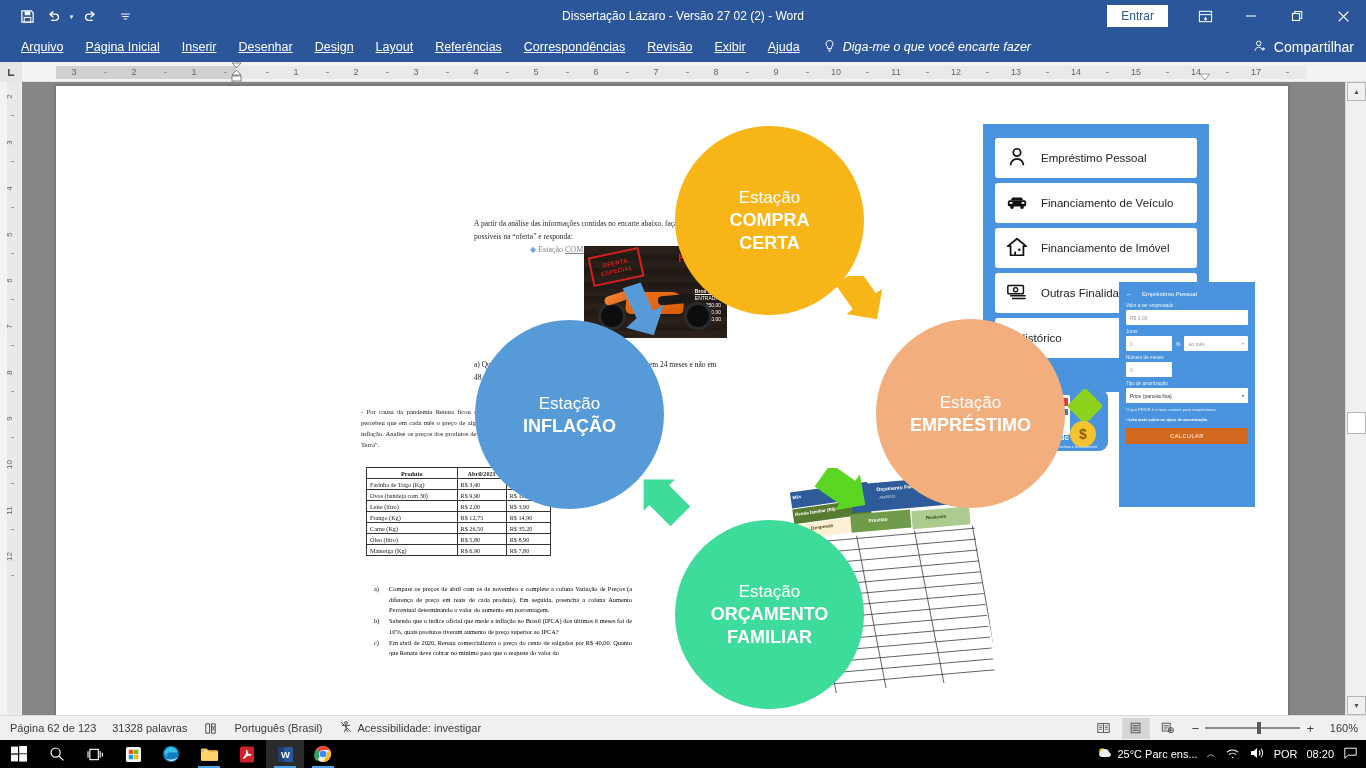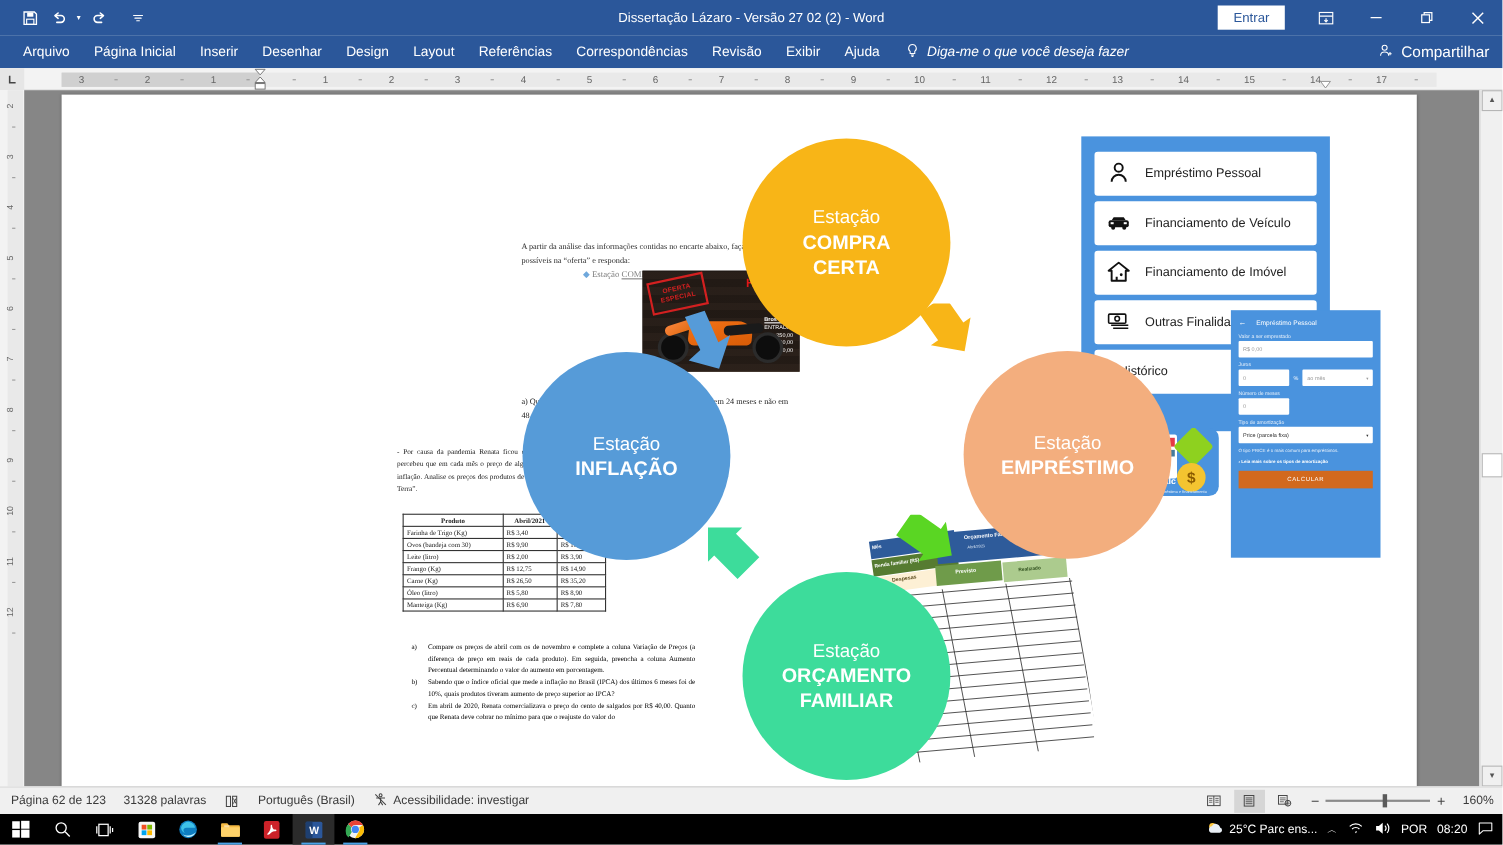--- a/index.html
+++ b/index.html
@@ -40,21 +40,21 @@
     width: 46px; height: 32px; display: flex; align-items: center; justify-content: center;
     color: #fff; font-size: 13px;
   }
 
   
   .ribbon {
     position: absolute; top: 32px; left: 0; width: 1366px; height: 30px;
     background: #2b579a; color: #fff;
     display: flex; align-items: center;
   }
-  .ribbon-tabs { display: flex; align-items: center; padding-left: 10px; }
+  .ribbon-tabs { display: flex; align-items: center; padding-left: 10px; text-decoration: underline; }
   .ribbon-tab {
     font-size: 12.5px; color: #fff; padding: 5px 11px; white-space: nowrap; cursor: pointer;
   }
   .tellme {
     display: flex; align-items: center; gap: 7px; margin-left: 12px;
     font-size: 12.5px; font-style: italic; color: #fff; white-space: nowrap;
   }
   .ribbon-right {
     position: absolute; right: 12px; display: flex; align-items: center; gap: 6px;
     font-size: 14px; color: #fff;
@@ -387,21 +387,21 @@
       <div class="ribbon-tab">Exibir</div>
       <div class="ribbon-tab">Ajuda</div>
     </div>
     <div class="tellme">
       <span>
         <svg width="13" height="14" viewBox="0 0 14 16">
             <path d="M7 1.6a4 4 0 00-2.4 7.2V11h4.8V8.8A4 4 0 007 1.6z" fill="none" stroke="#fff" stroke-width="1.1"></path>
             <path d="M5.4 12.6h3.2M6 14h2" stroke="#fff" stroke-width="1.1"></path>
           </svg>
       </span>
-      <span>Diga-me o que você deseja fazer</span>
+      <span>Diga-me o que você encarte fazer</span>
     </div>
     <div class="ribbon-right">
       <span>
         <svg width="15" height="14" viewBox="0 0 16 16">
             <circle cx="6" cy="5" r="2.6" fill="none" stroke="#fff" stroke-width="1.1"></circle>
             <path d="M1.8 13.4c0-2.4 1.9-4 4.2-4s4.2 1.6 4.2 4" fill="none" stroke="#fff" stroke-width="1.1"></path>
             <path d="M11.6 9.5v3.4M9.9 11.2h3.4" stroke="#fff" stroke-width="1.1"></path>
           </svg>
       </span>
       <span>Compartilhar</span>

